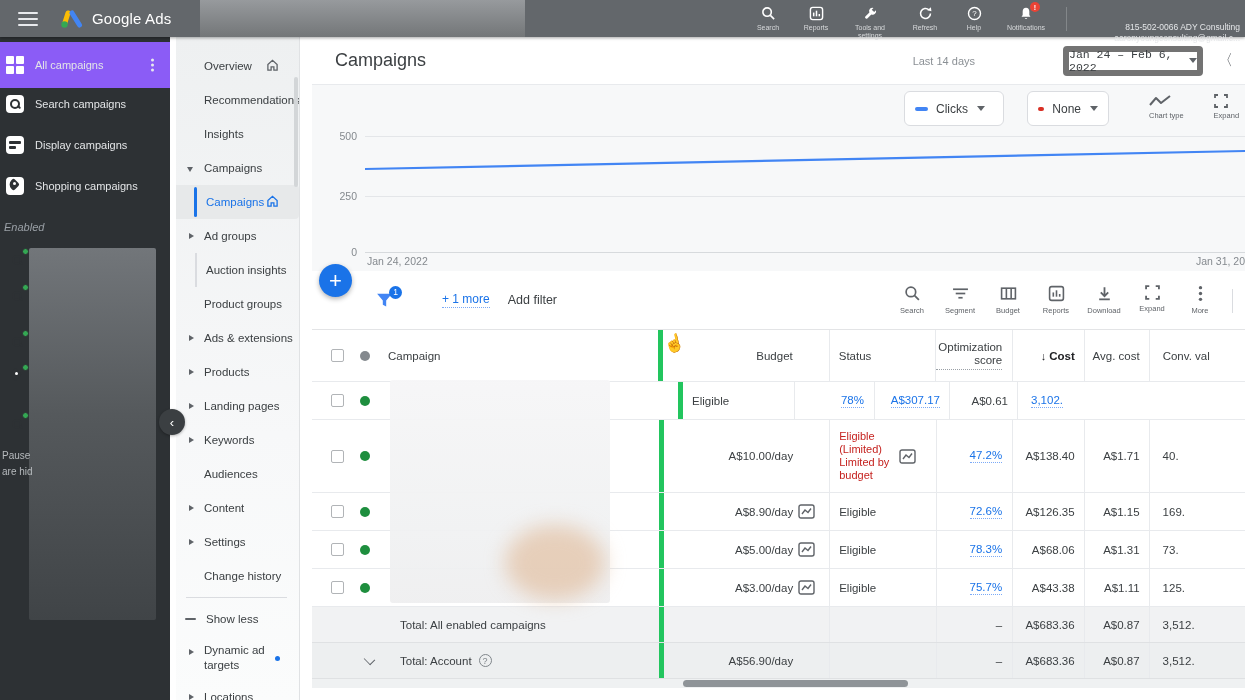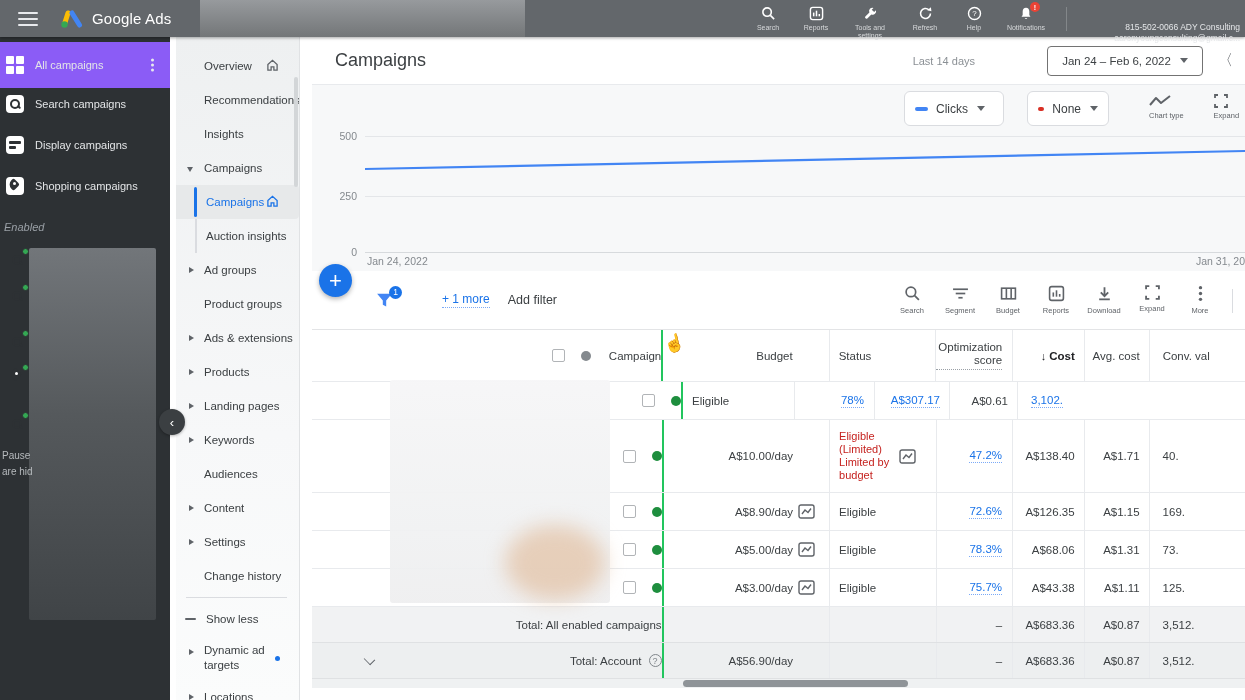--- a/index.html
+++ b/index.html
@@ -78,22 +78,22 @@
   .s2-two { height:44px; line-height:15px; padding-top:7px; }
   .s2-two .lbl2 { display:inline-block; width:72px; white-space:normal; }
   .bluedot { position:absolute; right:19px; top:20px; width:5px; height:5px; border-radius:50%; background:#1a73e8; }
 
   
   .main { position:absolute; left:312px; top:37px; width:933px; height:663px; background:#fff; overflow:hidden; }
 
   .page-header { height:48px; border-bottom:1px solid #e8eaed; display:flex; align-items:center; position:relative; }
   .page-title { font-size:18px; color:#3c4043; margin-left:23px; }
   .date-preset { position:absolute; right:270px; font-size:11px; color:#8b9095; }
-  .date-box { position:absolute; right:42px; width:156px; height:30px; border:1px solid #737373; border-radius:4px;
-              background:#fff; display:flex; align-items:center; justify-content:center; cursor:pointer; }
+  .date-box { position:absolute; right:42px; width:140px; height:30px; border:6px solid #737373; border-radius:4px;
+              background:#fff; display:flex; align-items:center; justify-content:center; cursor:pointer;font-family:Liberation Mono, monospace; }
   .date-box .txt { font-size:11.5px; color:#3c4043; font-weight:500; }
   .caret { width:0; height:0; border-left:4px solid transparent; border-right:4px solid transparent; border-top:5px solid #5f6368; margin-left:9px; }
   .hdr-chevron { position:absolute; right:12px; font-size:15px; color:#5f6368; cursor:pointer; }
 
   
   .chart-panel { position:relative; height:186px; background:#f7f8f9; }
   .chart-controls { position:absolute; top:6px; left:592px; display:flex; align-items:flex-start; z-index:3; }
   .metric-box { height:35px; background:#fff; border:1px solid #dadce0; border-radius:6px; display:flex;
                 align-items:center; padding:0 10px; cursor:pointer; }
   .metric-dash { width:13px; height:4px; border-radius:2px; margin-right:8px; }
@@ -118,21 +118,21 @@
   .more-link { margin-left:48px; font-size:12px; color:#1a73e8; border-bottom:1px dotted #7baaf7; padding-bottom:1px; cursor:pointer; }
   .add-filter { margin-left:18px; font-size:12.5px; color:#3c4043; font-weight:500; cursor:pointer; }
   .tb-tools { position:absolute; right:21px; display:flex; }
   .tool { width:48px; display:flex; flex-direction:column; align-items:center; cursor:pointer; }
   .tool .lb { font-size:7.5px; color:#5f6368; margin-top:4px; }
   .tools-div { position:absolute; right:12px; top:18px; width:1px; height:24px; background:#dadce0; }
 
   
   .trow { display:flex; align-items:stretch; border-bottom:1px solid #e8eaed; background:#fff; }
   .cell { display:flex; align-items:center; }
-  .c-camp  { width:371px; border-right:2px solid #22c55e; position:relative;justify-content:flex-end; }
+  .c-camp  { width:371px; border-right:5px solid #22c55e; position:relative; }
   .c-budget{ width:175px; border-right:1px solid #e8eaed; justify-content:flex-end; padding-right:14px; }
   .c-status{ width:112px; border-right:1px solid #e8eaed; padding-left:9px; }
   .c-opt   { width:80px;  border-right:1px solid #e8eaed; justify-content:flex-end; padding-right:10px; }
   .c-cost  { width:75px;  border-right:1px solid #e8eaed; justify-content:flex-end; padding-right:9px; }
   .c-avg   { width:68px;  border-right:1px solid #e8eaed; justify-content:flex-end; padding-right:9px; }
   .c-conv  { width:100px; padding-left:13px; }
   .thead { height:52px; font-size:11.5px; color:#3c4043; }
   .thead .c-opt { text-align:right; }
   .opt-hdr { width:66px; line-height:13px; text-align:right; border-bottom:1px dotted #9aa0a6; padding-bottom:2px; }
   .sort-hdr { font-weight:700; color:#202124; }
@@ -311,22 +311,22 @@
       <span>Campaigns</span>
     </div>
     <div class="s2-item sub selected">
       <span>Campaigns</span>
       <span class="home-ic">
         <svg width="13" height="12" viewBox="0 0 14 13">
             <path d="M2 6 L7 1.5 L12 6 V12 H8.5 V8.5 H5.5 V12 H2 Z" fill="none" stroke="#1a73e8" stroke-width="1.4"></path>
           </svg>
       </span>
     </div>
+    <div class="s2-item"><span class="arr"></span><span>Ad groups</span></div>
     <div class="s2-item sub subline"><span>Auction insights</span></div>
-    <div class="s2-item"><span class="arr"></span><span>Ad groups</span></div>
     <div class="s2-item"><span>Product groups</span></div>
     <div class="s2-item"><span class="arr"></span><span>Ads &amp; extensions</span></div>
     <div class="s2-item"><span class="arr"></span><span>Products</span></div>
     <div class="s2-item"><span class="arr"></span><span>Landing pages</span></div>
     <div class="s2-item"><span class="arr"></span><span>Keywords</span></div>
     <div class="s2-item"><span>Audiences</span></div>
     <div class="s2-item"><span class="arr"></span><span>Content</span></div>
     <div class="s2-item"><span class="arr"></span><span>Settings</span></div>
     <div class="s2-item"><span>Change history</span></div>
     <div class="s2-div"></div>

